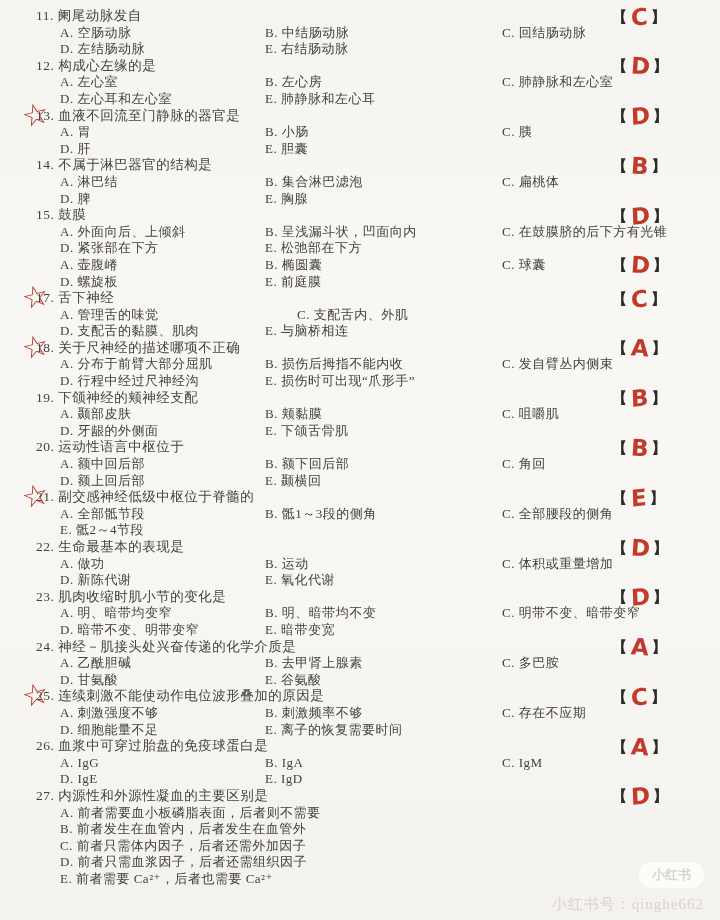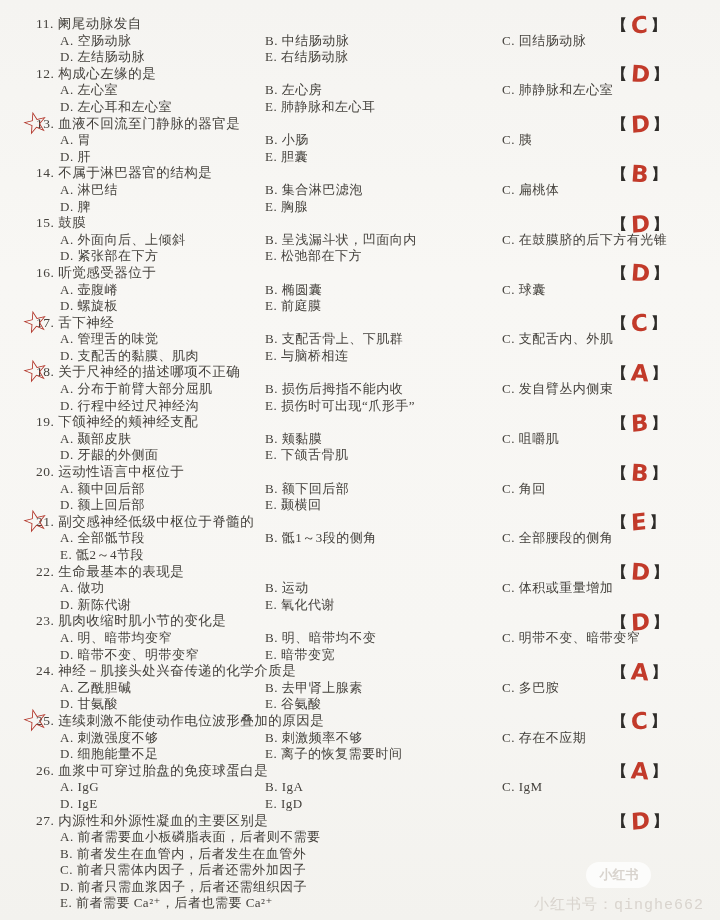--- a/index.html
+++ b/index.html
@@ -2,41 +2,41 @@
 <html><head>
 <meta charset="utf-8">
 <style>
   html,body{margin:0;padding:0;}
   body{
     width:720px;height:920px;position:relative;overflow:hidden;
     background:linear-gradient(180deg,#f5f4f1 0%,#f8f7f4 30%,#f7f6f3 70%,#f3f2ee 100%);
     font-family:"Liberation Serif","DejaVu Sans",serif;
     color:#45423d;
   }
-  #page{position:absolute;inset:0;padding-top:16px;}
+  #page{position:absolute;inset:0;padding-top:8px;}
   .q{position:relative;padding-left:36px;letter-spacing:.5px;}
   .stem{font-size:13.5px;line-height:16.6px;white-space:nowrap;}
   .opt-row{display:flex;padding-left:24px;line-height:16.6px;font-size:13px;}
   .opt{white-space:nowrap;}
   .opt.c1{width:205px;flex:none;}
   .opt.c2{width:205px;flex:none;}
   .opt.c3{flex:1;margin-left:32px;}
   .opt-list .opt{display:block;padding-left:24px;line-height:16.6px;font-size:13px;}
   .answer{position:absolute;left:612px;top:-4px;display:flex;align-items:center;height:26px;}
   .bracket{font-size:15px;font-weight:700;color:#2e2c29;font-family:"DejaVu Sans",sans-serif;line-height:1;}
   .letter{
     font-size:23px;font-weight:700;color:#c23a2a;margin:0 3px;line-height:1;
     font-family:"DejaVu Sans",sans-serif;transform:rotate(-6deg) skewX(-4deg);
   }
   .q:nth-child(even) .letter{transform:rotate(4deg);}
   .star{
     position:absolute;left:22px;top:-8px;font-size:30px;line-height:1;color:#b13226;
     font-family:"DejaVu Sans",sans-serif;transform:rotate(-14deg);font-weight:400;
   }
-  .wm{position:absolute;right:16px;bottom:6px;text-align:center;font-family:Liberation Mono, monospace;}
+  .wm{position:absolute;right:16px;bottom:6px;text-align:right;font-family:Liberation Serif, serif;}
   .wm-badge{
     display:inline-block;background:rgba(255,255,255,.75);border-radius:13px;
     padding:4px 13px;color:rgba(214,209,202,.95);font-size:13px;font-weight:700;
   }
   .wm-id{margin-top:7px;color:rgba(215,210,203,.95);font-size:15px;letter-spacing:1px;}
 </style>
 </head>
 <body>
 
 <div id="page">
@@ -121,42 +121,40 @@
           <span class="opt c1">D. 紧张部在下方</span>
           <span class="opt c2">E. 松弛部在下方</span>
         </div>
         <div class="answer">
           <span class="bracket">【</span>
           <span class="letter">D</span>
           <span class="bracket">】</span>
         </div>
       </div>
       <div class="q">
-        <div class="stem">16. 听觉感受器位于</div>
         <div class="opt-row">
           <span class="opt c1">A. 壶腹嵴</span>
           <span class="opt c2">B. 椭圆囊</span>
           <span class="opt c3">C. 球囊</span>
         </div>
         <div class="opt-row">
           <span class="opt c1">D. 螺旋板</span>
           <span class="opt c2">E. 前庭膜</span>
         </div>
         <div class="answer">
           <span class="bracket">【</span>
           <span class="letter">D</span>
           <span class="bracket">】</span>
         </div>
       </div>
       <div class="q">
         <span class="star">☆</span>
         <div class="stem">17. 舌下神经</div>
         <div class="opt-row">
           <span class="opt c1">A. 管理舌的味觉</span>
-          <span class="opt c2">B. 支配舌骨上、下肌群</span>
           <span class="opt c3">C. 支配舌内、外肌</span>
         </div>
         <div class="opt-row">
           <span class="opt c1">D. 支配舌的黏膜、肌肉</span>
           <span class="opt c2">E. 与脑桥相连</span>
         </div>
         <div class="answer">
           <span class="bracket">【</span>
           <span class="letter">C</span>
           <span class="bracket">】</span>

